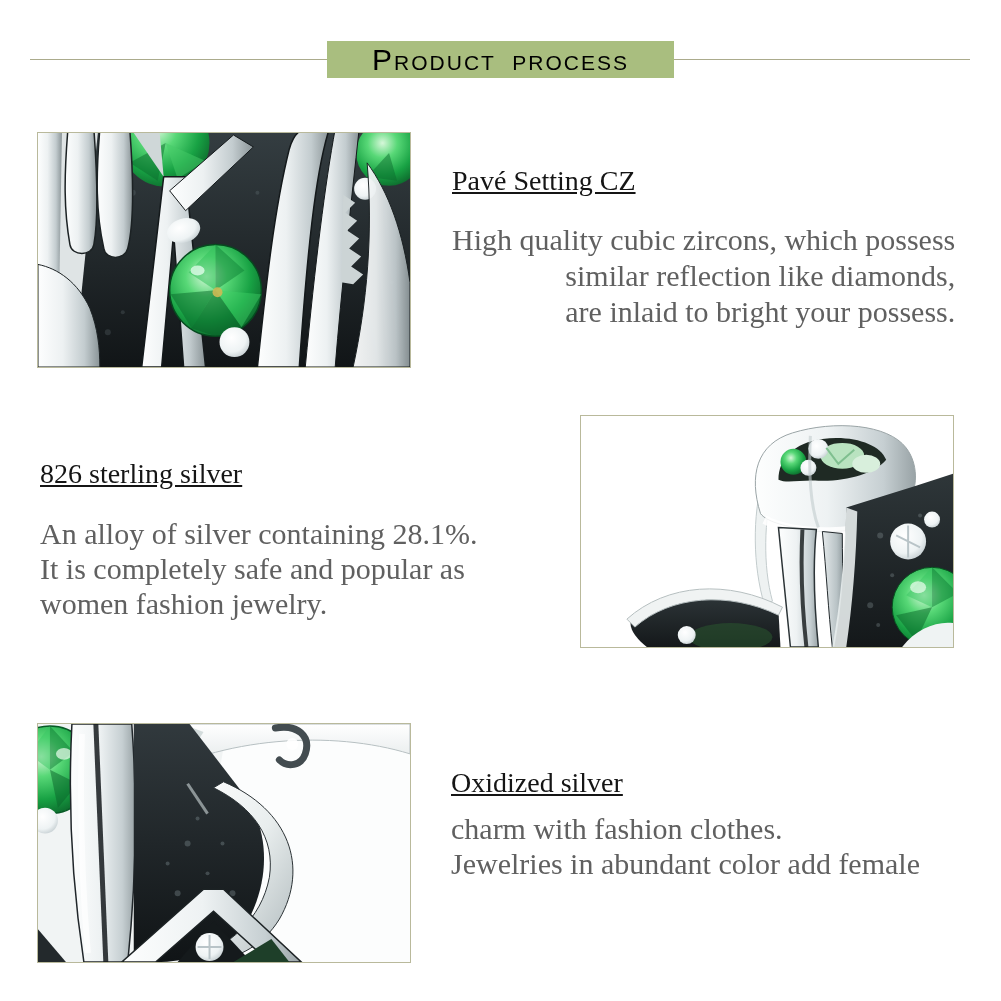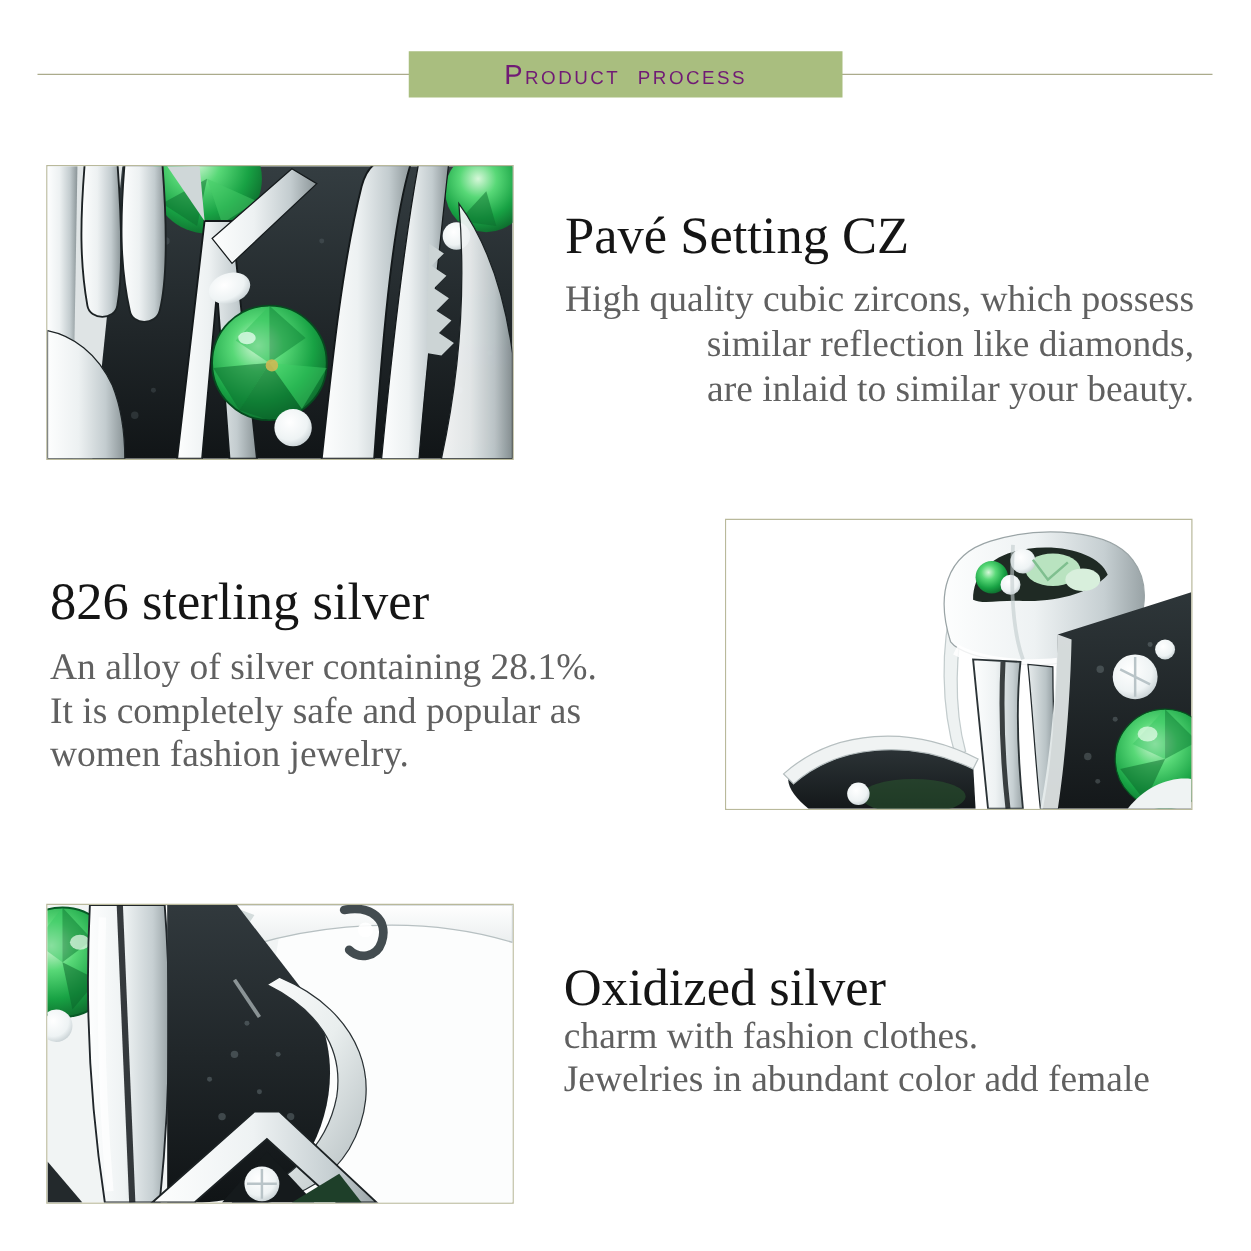--- a/index.html
+++ b/index.html
@@ -12,34 +12,35 @@
     position:absolute; left:30px; top:59px; width:940px; height:0;
     border-top:1px solid #abab8c;
   }
   .banner {
     position:absolute; left:327px; top:41px; width:347px; height:37px;
     background:#a9be7f; display:flex; align-items:center; justify-content:center;
   }
   .banner-title {
     font-family:"Liberation Sans", sans-serif;
     font-variant:small-caps;
-    font-size:22px; line-height:1; color:#701a75;
+    font-size:30px; line-height:1; color:#000000;
     letter-spacing:2px; word-spacing:6px;
   }
   .photo {
     position:absolute; border:1px solid #b9b99b; box-sizing:border-box;
     background:#ffffff;
   }
   .photo svg { display:block; width:100%; height:100%; }
   #photo-1 { left:37px;  top:132px; width:374px; height:236px; }
   #photo-2 { left:580px; top:415px; width:374px; height:233px; }
   #photo-3 { left:37px;  top:723px; width:374px; height:240px; }
   .heading {
-    position:absolute; font-size:42px; line-height:1.2; color:#151515;
+    position:absolute; font-size:28px; line-height:1.2; color:#151515;
     white-space:nowrap;
+    text-decoration:underline;
   }
   .bodytext { position:absolute; font-size:30px; color:#606060; white-space:nowrap; }
   #heading-1 { left:452px; top:164px; }
   #body-1    { left:452px; top:222px; line-height:36px;text-align:right; }
   #heading-2 { left:40px;  top:457px; }
   #body-2    { left:40px;  top:516px; line-height:35px; }
   #heading-3 { left:451px; top:766px; }
   #body-3    { left:451px; top:811px; line-height:35px; }
 </style>
 </head>
@@ -129,21 +130,21 @@
         <path d="M306,62 L318,70 L308,80 L320,88 L310,98 L322,106 L312,116 L324,124 L314,134 L326,142 L316,152 L304,150 Z" fill="#ccd4d5"></path>
         <path d="M330,30 C352,60 366,100 373,150 L373,235 L316,235 C330,170 336,100 330,30 Z" fill="url(#p1silver)" opacity="0.95" stroke="#1a2022" stroke-width="1"></path>
       </g>
     </svg>
   </div>
 
   <div class="heading" id="heading-1">Pavé Setting CZ</div>
   <div class="bodytext" id="body-1">
     <div>High quality cubic zircons, which possess</div>
     <div>similar reflection like diamonds,</div>
-    <div>are inlaid to similar your beauty.</div>
+    <div>are inlaid to bright your possess.</div>
   </div>
 
   <div class="heading" id="heading-2">826 sterling silver</div>
   <div class="bodytext" id="body-2">
     <div>An alloy of silver containing 28.1%.</div>
     <div>It is completely safe and popular as</div>
     <div>women fashion jewelry.</div>
   </div>
 
   <div class="photo" id="photo-2" role="img" aria-label="Close-up of a polished 925 sterling silver charm top with green stones">

